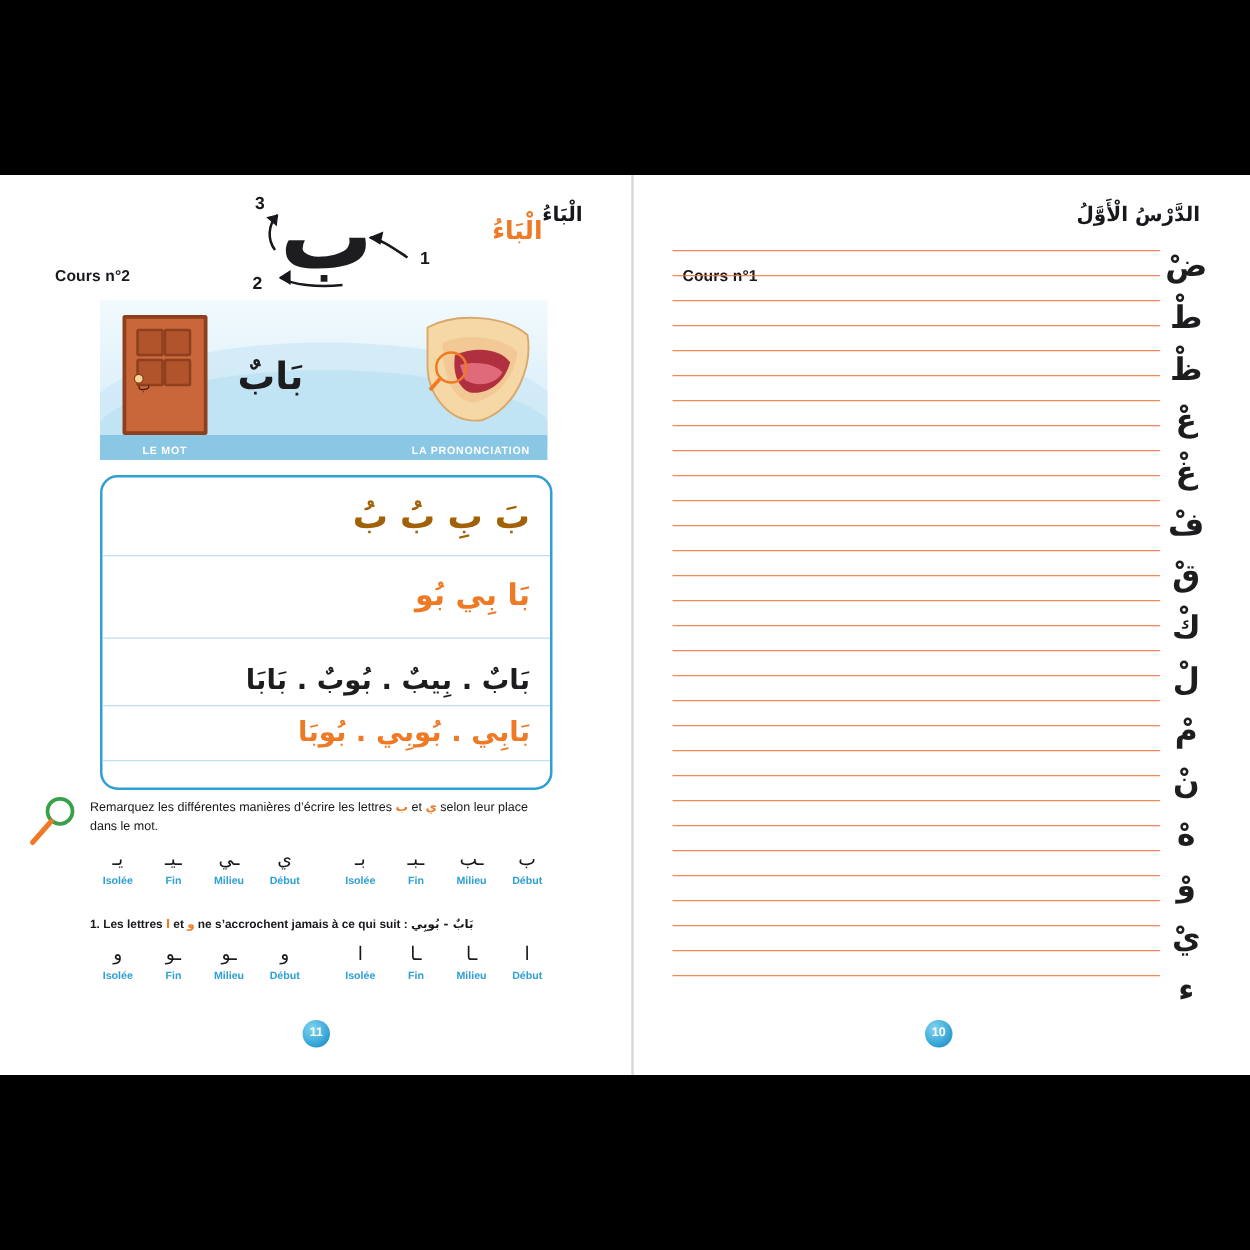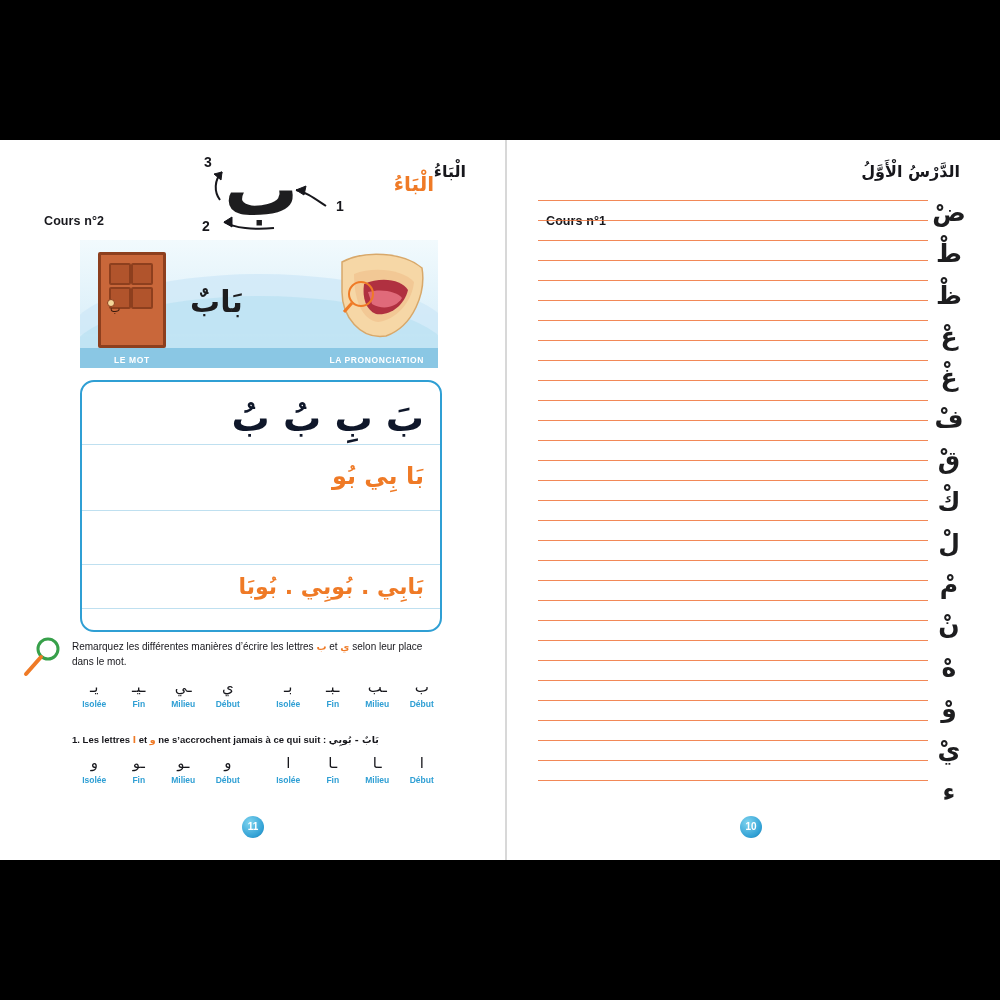--- a/index.html
+++ b/index.html
@@ -261,21 +261,21 @@
     background: #bfe0f0;
   }
   .wb-row {
     position: absolute;
     right: 16px;
     direction: rtl;
     font-family: "DejaVu Sans", sans-serif;
     font-weight: bold;
     white-space: nowrap;
   }
-  .row1 { top: 14px;  font-size: 38px; color: #0f172a; letter-spacing: 10px; }
+  .row1 { top: 14px;  font-size: 28px; color: #a16207; letter-spacing: 10px; }
   .row2 { top: 80px;  font-size: 24px; color: #ef7a26; letter-spacing: 10px; }
   .row3 { top: 150px; font-size: 22px; color: #1d1d1f; }
   .row4 { top: 192px; font-size: 22px; color: #ef7a26; }
 
   
   .remark {
     position: absolute;
     left: 58px;
     top: 500px;
     width: 372px;
@@ -486,20 +486,21 @@
       </div>
 
       <div class="writebox">
         <div class="wb-line" style="top:62px;"></div>
         <div class="wb-line" style="top:128px;"></div>
         <div class="wb-line" style="top:182px;"></div>
         <div class="wb-line" style="top:226px;"></div>
 
         <div class="wb-row row1">بَ بِ بُ بُ</div>
         <div class="wb-row row2">بَا بِي بُو</div>
+        <div class="wb-row row3">بَابٌ . بِيبٌ . بُوبٌ . بَابَا</div>
         <div class="wb-row row4">بَابِي . بُوبِي . بُوبَا</div>
       </div>
 
       <svg class="magnifier" viewBox="0 0 46 46">
         <circle cx="26" cy="15" r="10" fill="none" stroke="#37a04a" stroke-width="3"></circle>
         <line x1="19" y1="23" x2="4" y2="40" stroke="#ef7a26" stroke-width="4" stroke-linecap="round"></line>
       </svg>
       <div class="remark">
         <span>Remarquez les différentes manières d’écrire les lettres </span><span class="ar">ب</span><span> et </span><span class="ar">ي</span><span> selon leur place dans le mot.</span>
       </div>

